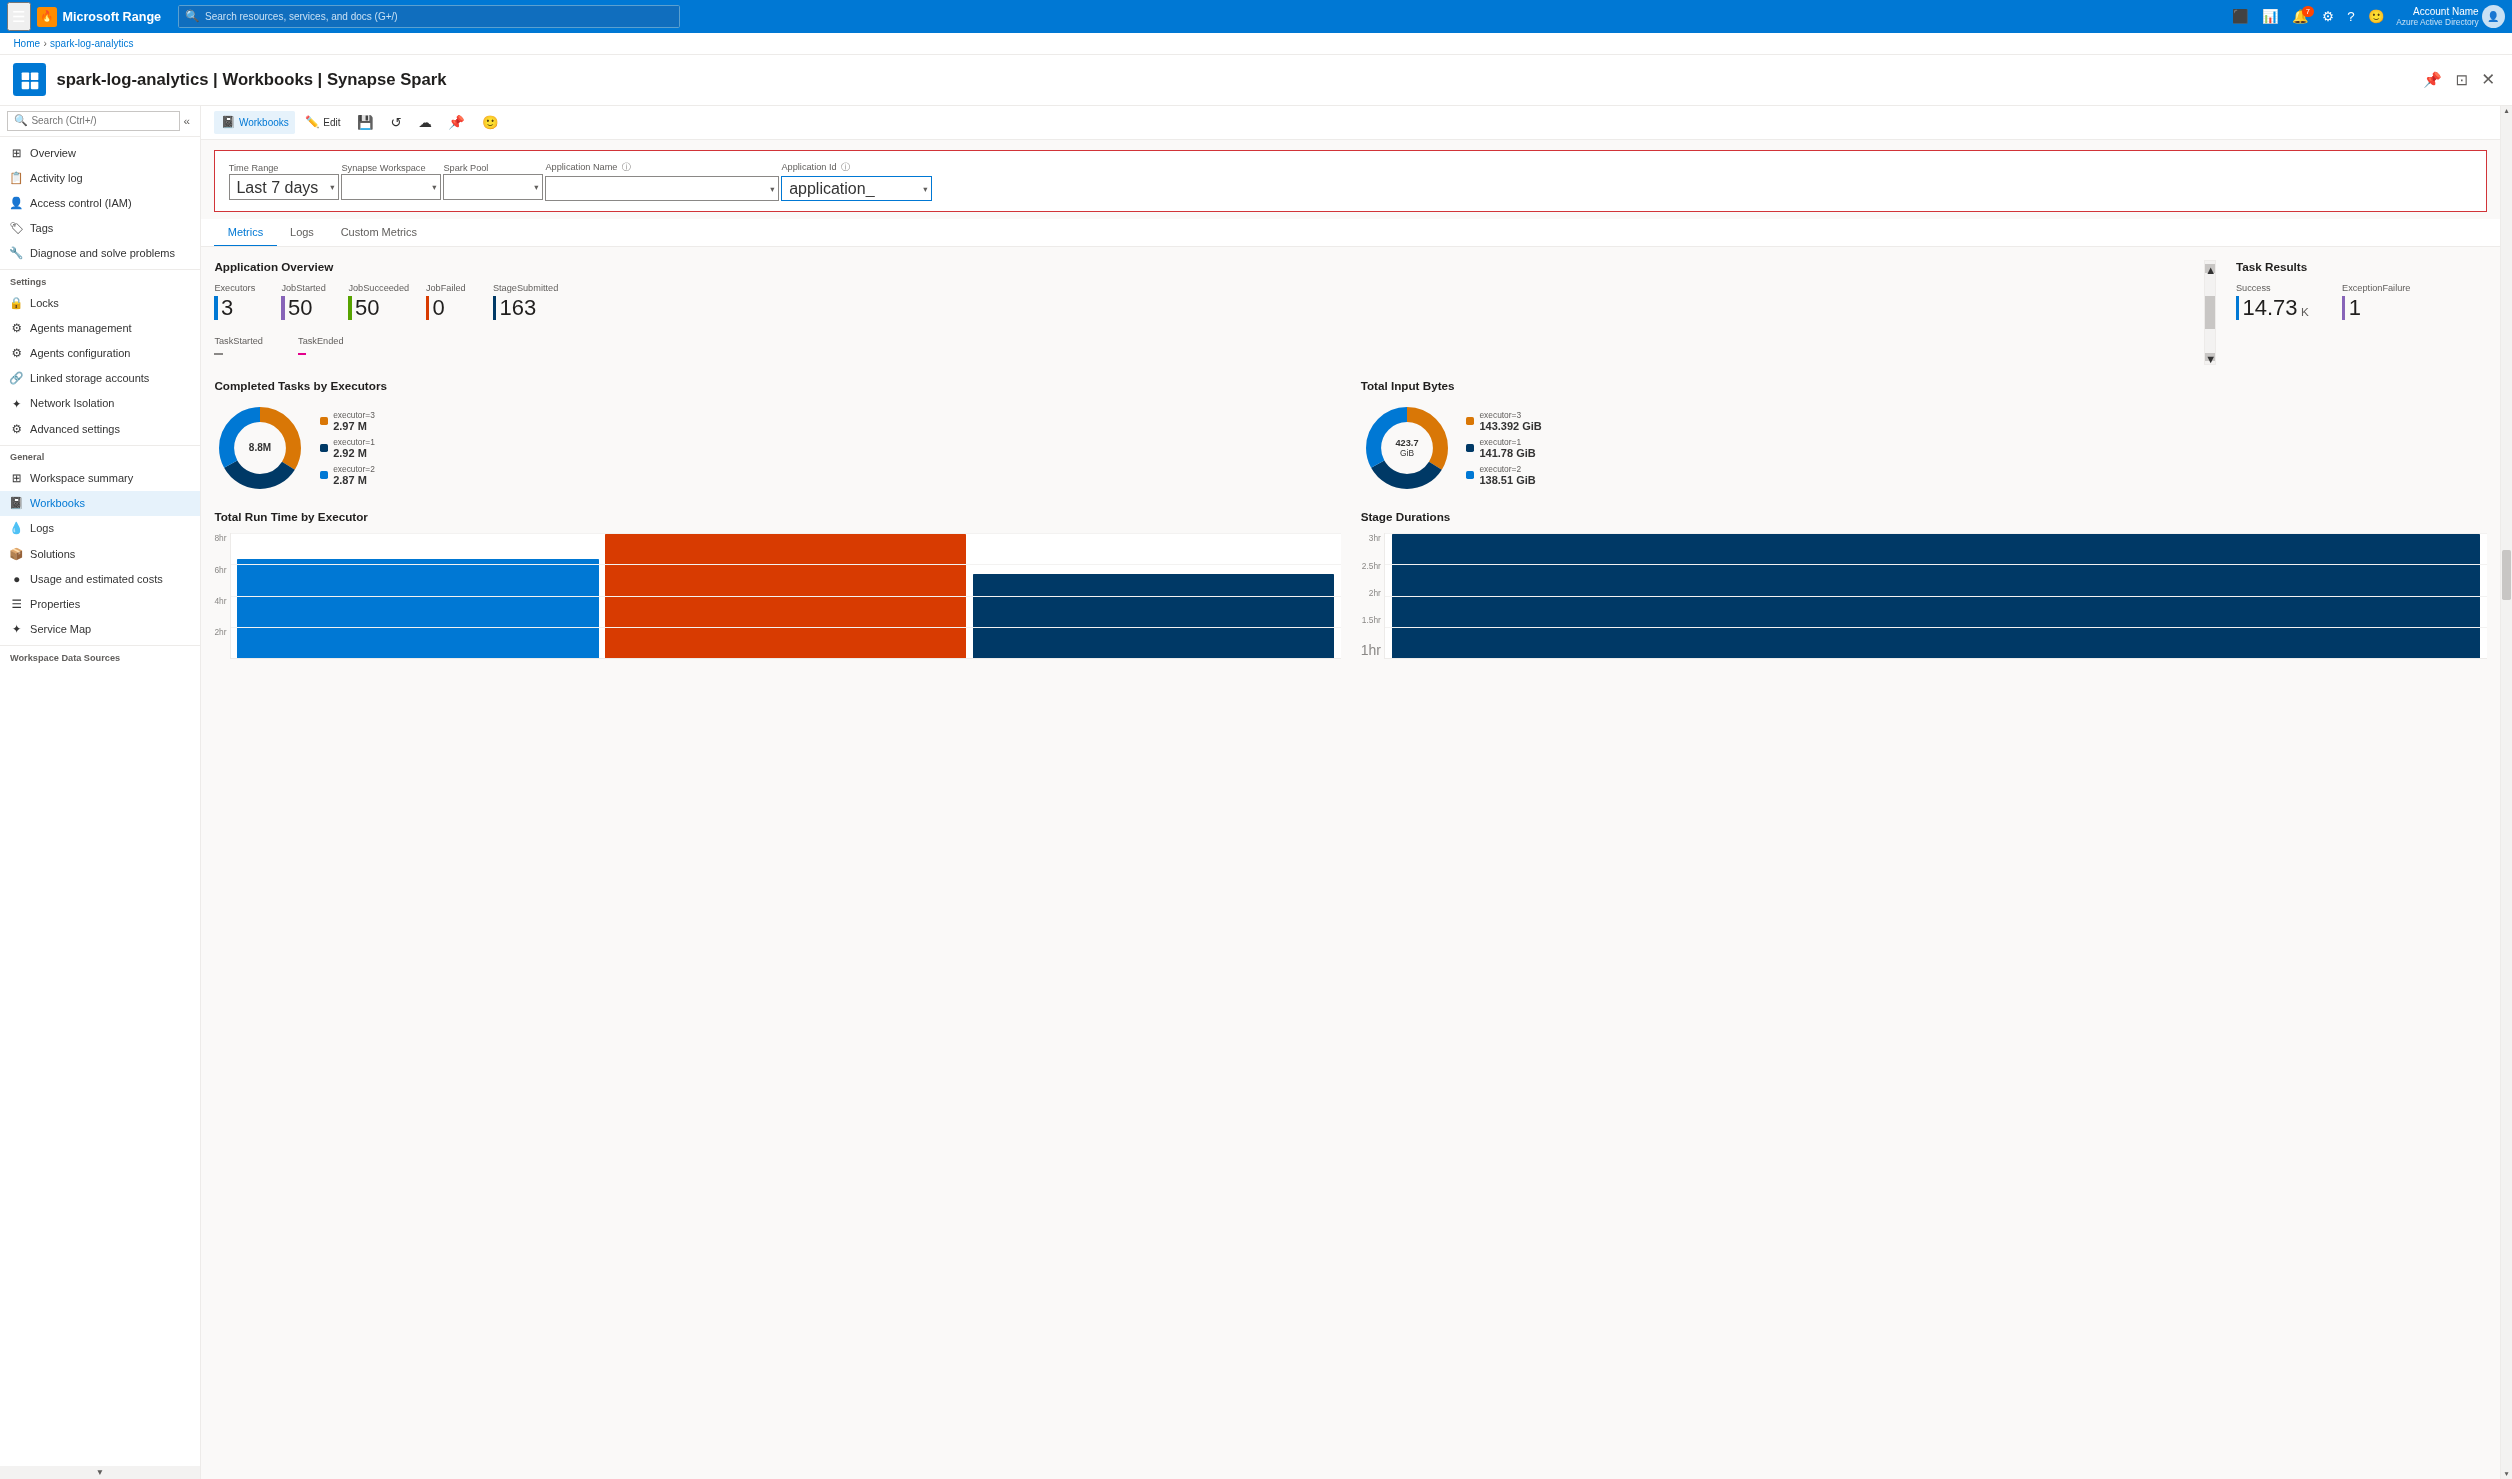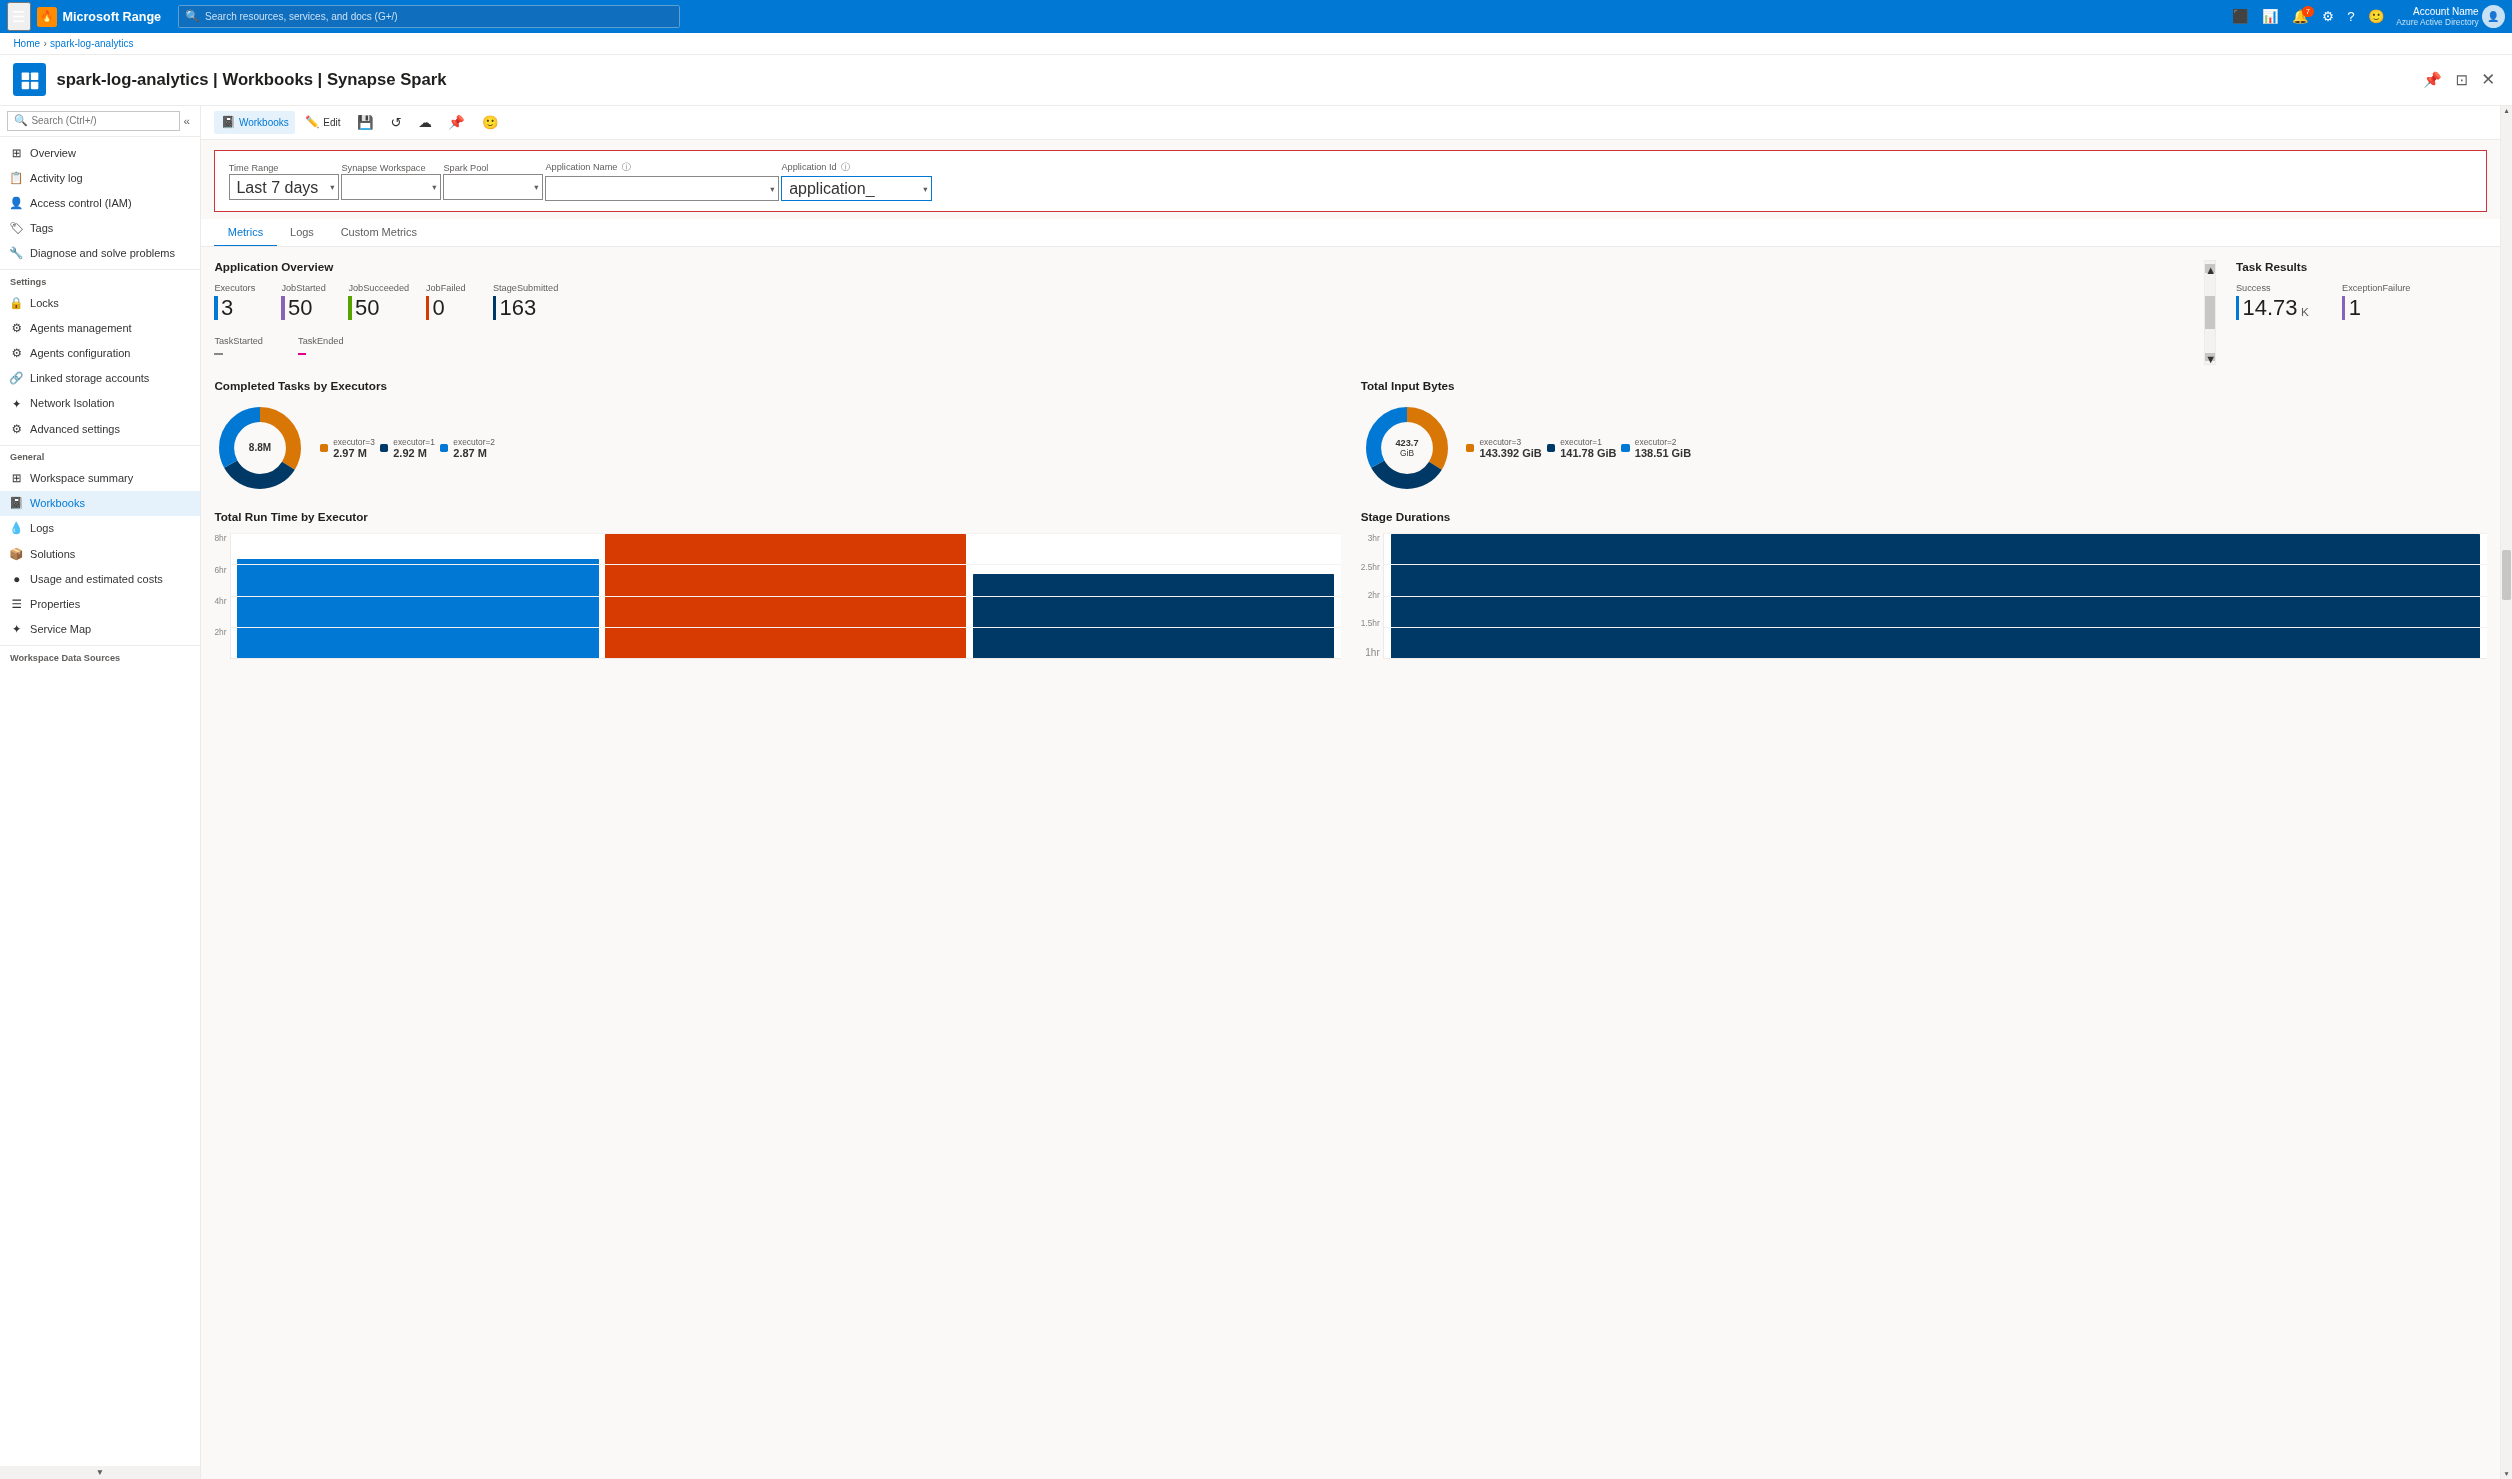--- a/index.html
+++ b/index.html
@@ -80,21 +80,21 @@
     .metric-label { font-size: 9.2px; color: #605e5c; margin-bottom: 3.3px; }
     .metric-value { font-size: 22px; font-weight: 300; color: #201f1e; line-height: 1; display: flex; align-items: center; gap: 3.3px; }
     .metric-bar-blue { width: 3.3px; height: 23.4px; background: #0078d4; flex-shrink: 0; }
     .metric-bar-purple { width: 3.3px; height: 23.4px; background: #8764b8; flex-shrink: 0; }
     .metric-bar-green { width: 3.3px; height: 23.4px; background: #57a300; flex-shrink: 0; }
     .metric-bar-orange { width: 3.3px; height: 23.4px; background: #d83b01; flex-shrink: 0; }
     .metric-bar-darkblue { width: 3.3px; height: 23.4px; background: #003966; flex-shrink: 0; }
     .metric-value-text { font-size: 22px; font-weight: 300; }
     .chart-container { display: flex; align-items: center; gap: 13.4px; }
     .donut-chart { position: relative; width: 92px; height: 92px; flex-shrink: 0; }
-    .legend-items { display: flex; flex-direction: row; gap: 5px; }
+    .legend-items { display: flex; flex-direction: column; gap: 5px; }
     .legend-item { display: flex; align-items: center; gap: 5px; font-size: 9.2px; color: #333; }
     .legend-color { width: 8.4px; height: 8.4px; border-radius: 1.7px; flex-shrink: 0; }
     .legend-value { font-size: 11px; font-weight: 600; }
 
     
     .sidebar-scroll-up, .sidebar-scroll-down { text-align: center; color: #605e5c; font-size: 8.4px; cursor: pointer; padding: 1.7px; background: #f3f2f1; }
   </style>
 </head>
 <body>
 
@@ -522,21 +522,21 @@
         </div>
 
         <div style="flex:1;">
           <div class="section-title">Stage Durations</div>
           <div style="display:flex;">
             <div style="display:flex;flex-direction:column;justify-content:space-between;height:126px;align-items:flex-end;margin-right:3.3px;padding-bottom:1.7px;">
               <span style="font-size:8.4px;color:#8a8886;">3hr</span>
               <span style="font-size:8.4px;color:#8a8886;">2.5hr</span>
               <span style="font-size:8.4px;color:#8a8886;">2hr</span>
               <span style="font-size:8.4px;color:#8a8886;">1.5hr</span>
-              <span style="font-size:10px;color:#8a8886;">1hr</span>
+              <span style="font-size:14px;color:#8a8886;">1hr</span>
             </div>
             <div style="flex:1;position:relative;height:126px;border-left:0.8px solid #edebe9;border-bottom:0.8px solid #edebe9;display:flex;align-items:flex-end;padding:0 6.7px;gap:1.7px;overflow:hidden;background:white;">
               <div style="position:absolute;top:0;left:0;right:0;border-top:0.8px solid #f3f2f1;"></div>
               <div style="position:absolute;top:31px;left:0;right:0;border-top:0.8px solid #f3f2f1;"></div>
               <div style="position:absolute;top:63px;left:0;right:0;border-top:0.8px solid #f3f2f1;"></div>
               <div style="position:absolute;top:94px;left:0;right:0;border-top:0.8px solid #f3f2f1;"></div>
 
               <div style="flex:1;background:#003966;height:124px;border-radius:0.8px 0.8px 0 0;"></div>
             </div>
           </div>

